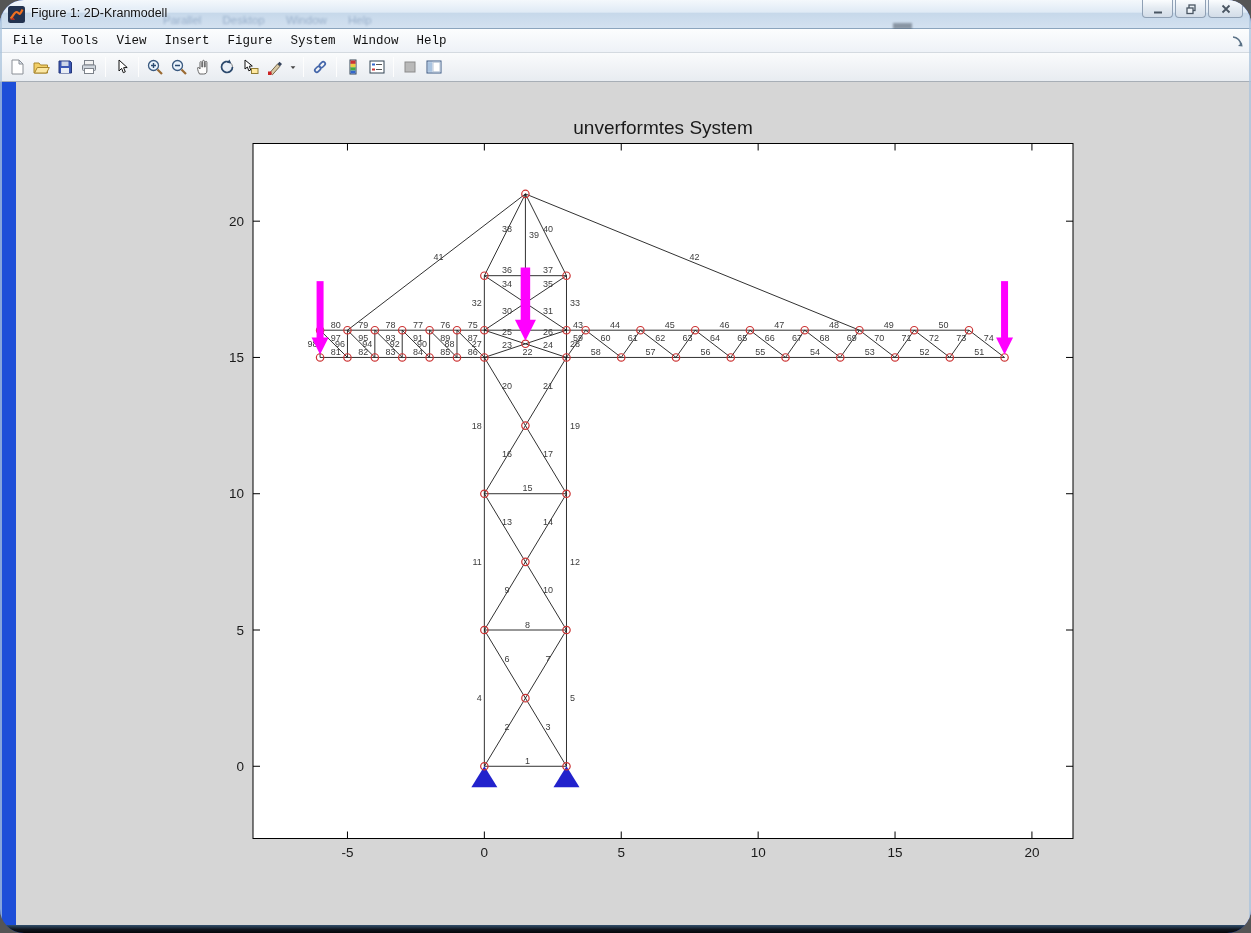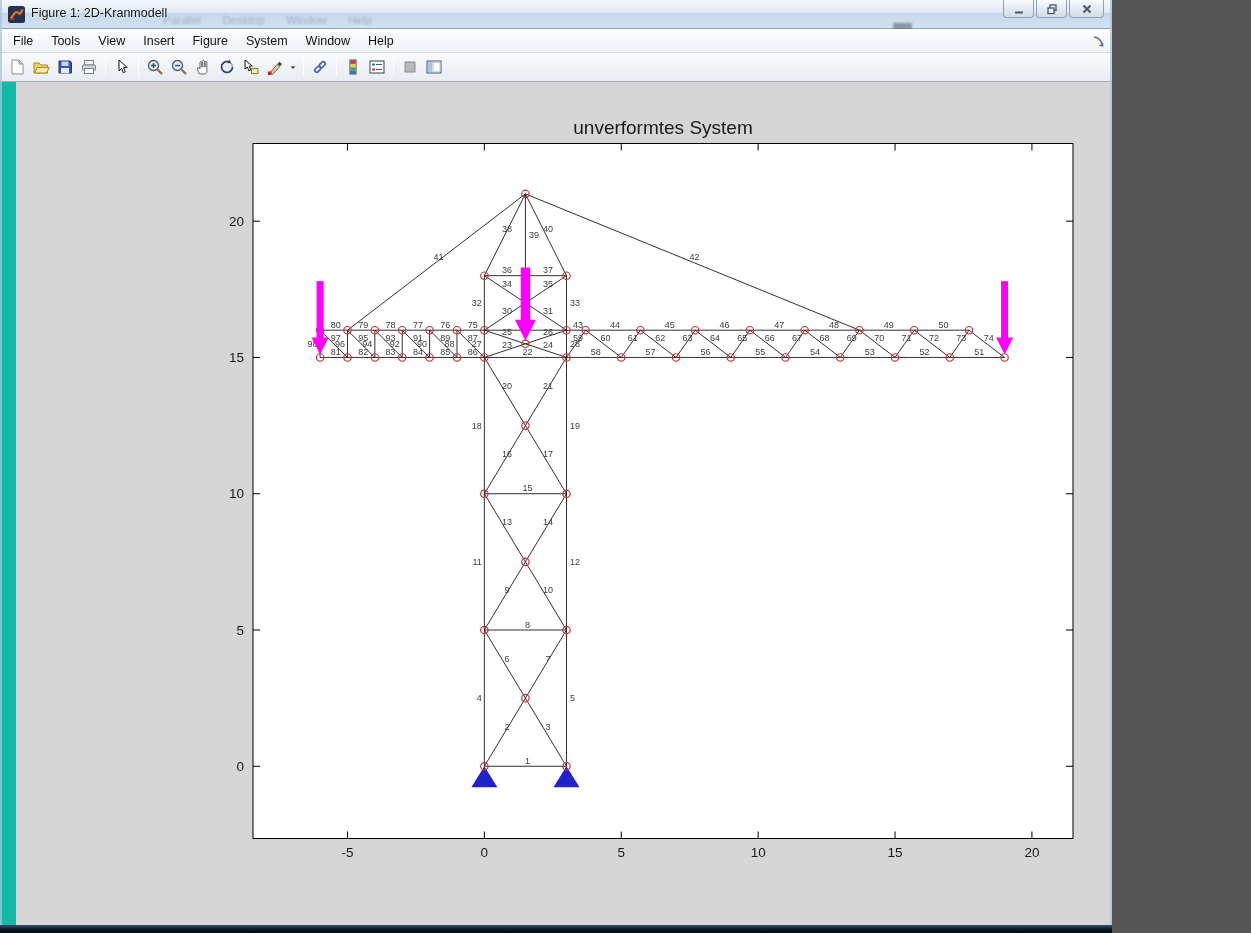--- a/index.html
+++ b/index.html
@@ -1,19 +1,19 @@
 <!DOCTYPE html>
 <html><head>
 <meta charset="utf-8">
 <style>
   html,body{margin:0;padding:0;background:#555;}
   *{box-sizing:border-box;}
   .window{
-    position:relative;width:1112px;height:933px;overflow:hidden;
-    font-family:"Liberation Sans",sans-serif;background:#14b8a6;
+    position:relative;width:1251px;height:933px;overflow:hidden;
+    font-family:"Liberation Sans",sans-serif;background:#1d4ed8;border-radius:24px;
   }
   
   .titlebar{
     position:absolute;left:0;top:0;width:100%;height:29px;
     background:linear-gradient(#f4f8fc 0%,#dfeaf5 44%,#c6d8ea 46%,#d3e1f0 100%);
     border-bottom:1px solid #8ba4bd;
   }
   .matlab-icon{position:absolute;left:8px;top:6px;width:17px;height:17px;}
   .win-title{
     position:absolute;left:31px;top:6px;font-size:12.5px;color:#111;
@@ -35,21 +35,21 @@
     border-radius:0 0 4px 4px;margin-left:2px;padding:0;
   }
   .winbtn.close{width:35px;}
   
   .menubar{
     position:absolute;left:0;top:29px;width:100%;height:24px;
     background:linear-gradient(#fcfdfe,#eef2f7);
     border-bottom:1px solid #d4dae0;display:flex;align-items:center;
     padding-left:4px;
   }
-  .menu-item{font-size:12.5px;color:#111;padding:4px 9px;cursor:default;}
+  .menu-item{font-size:12.5px;color:#111;padding:4px 9px;cursor:default;font-family:Liberation Mono, monospace;}
   .dock-arrow{position:absolute;right:6px;top:5px;width:15px;height:15px;}
   
   .toolbar{
     position:absolute;left:0;top:53px;width:100%;height:29px;
     background:linear-gradient(#fafbfc,#e8ecf1);
     border-bottom:1px solid #a7aeb6;display:flex;align-items:center;
     padding-left:5px;
   }
   .tbtn{
     width:24px;height:24px;border:none;background:transparent;padding:2px;

